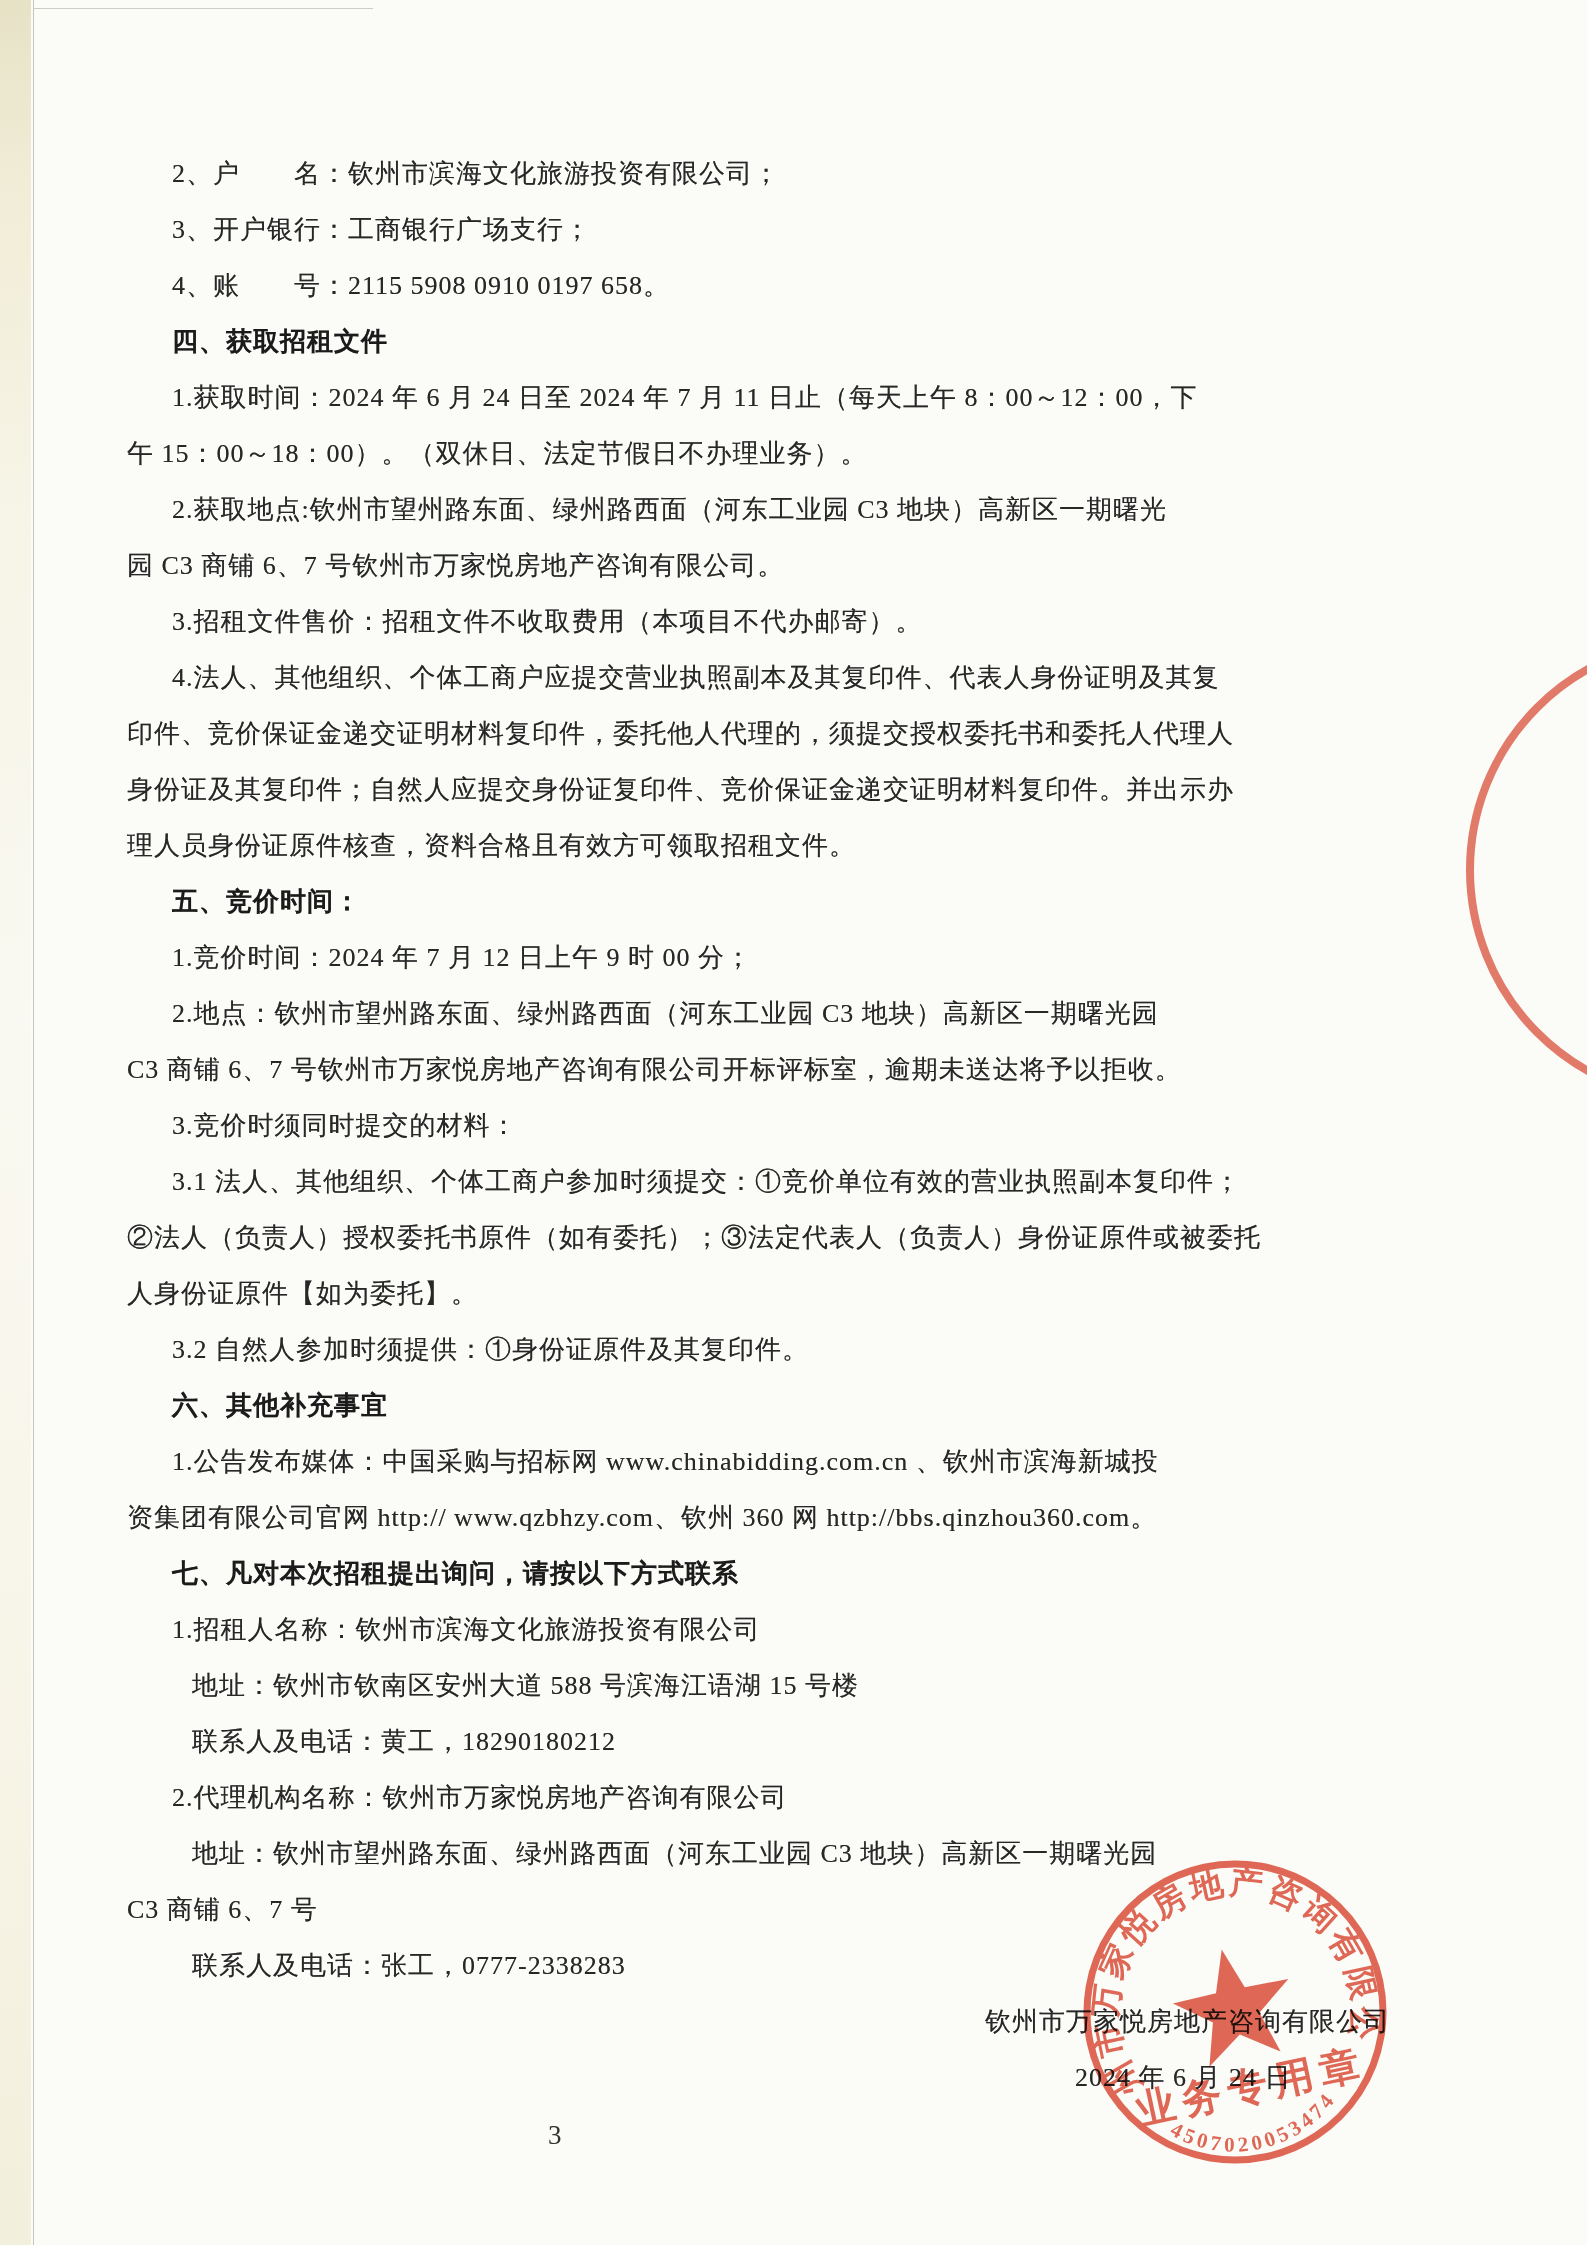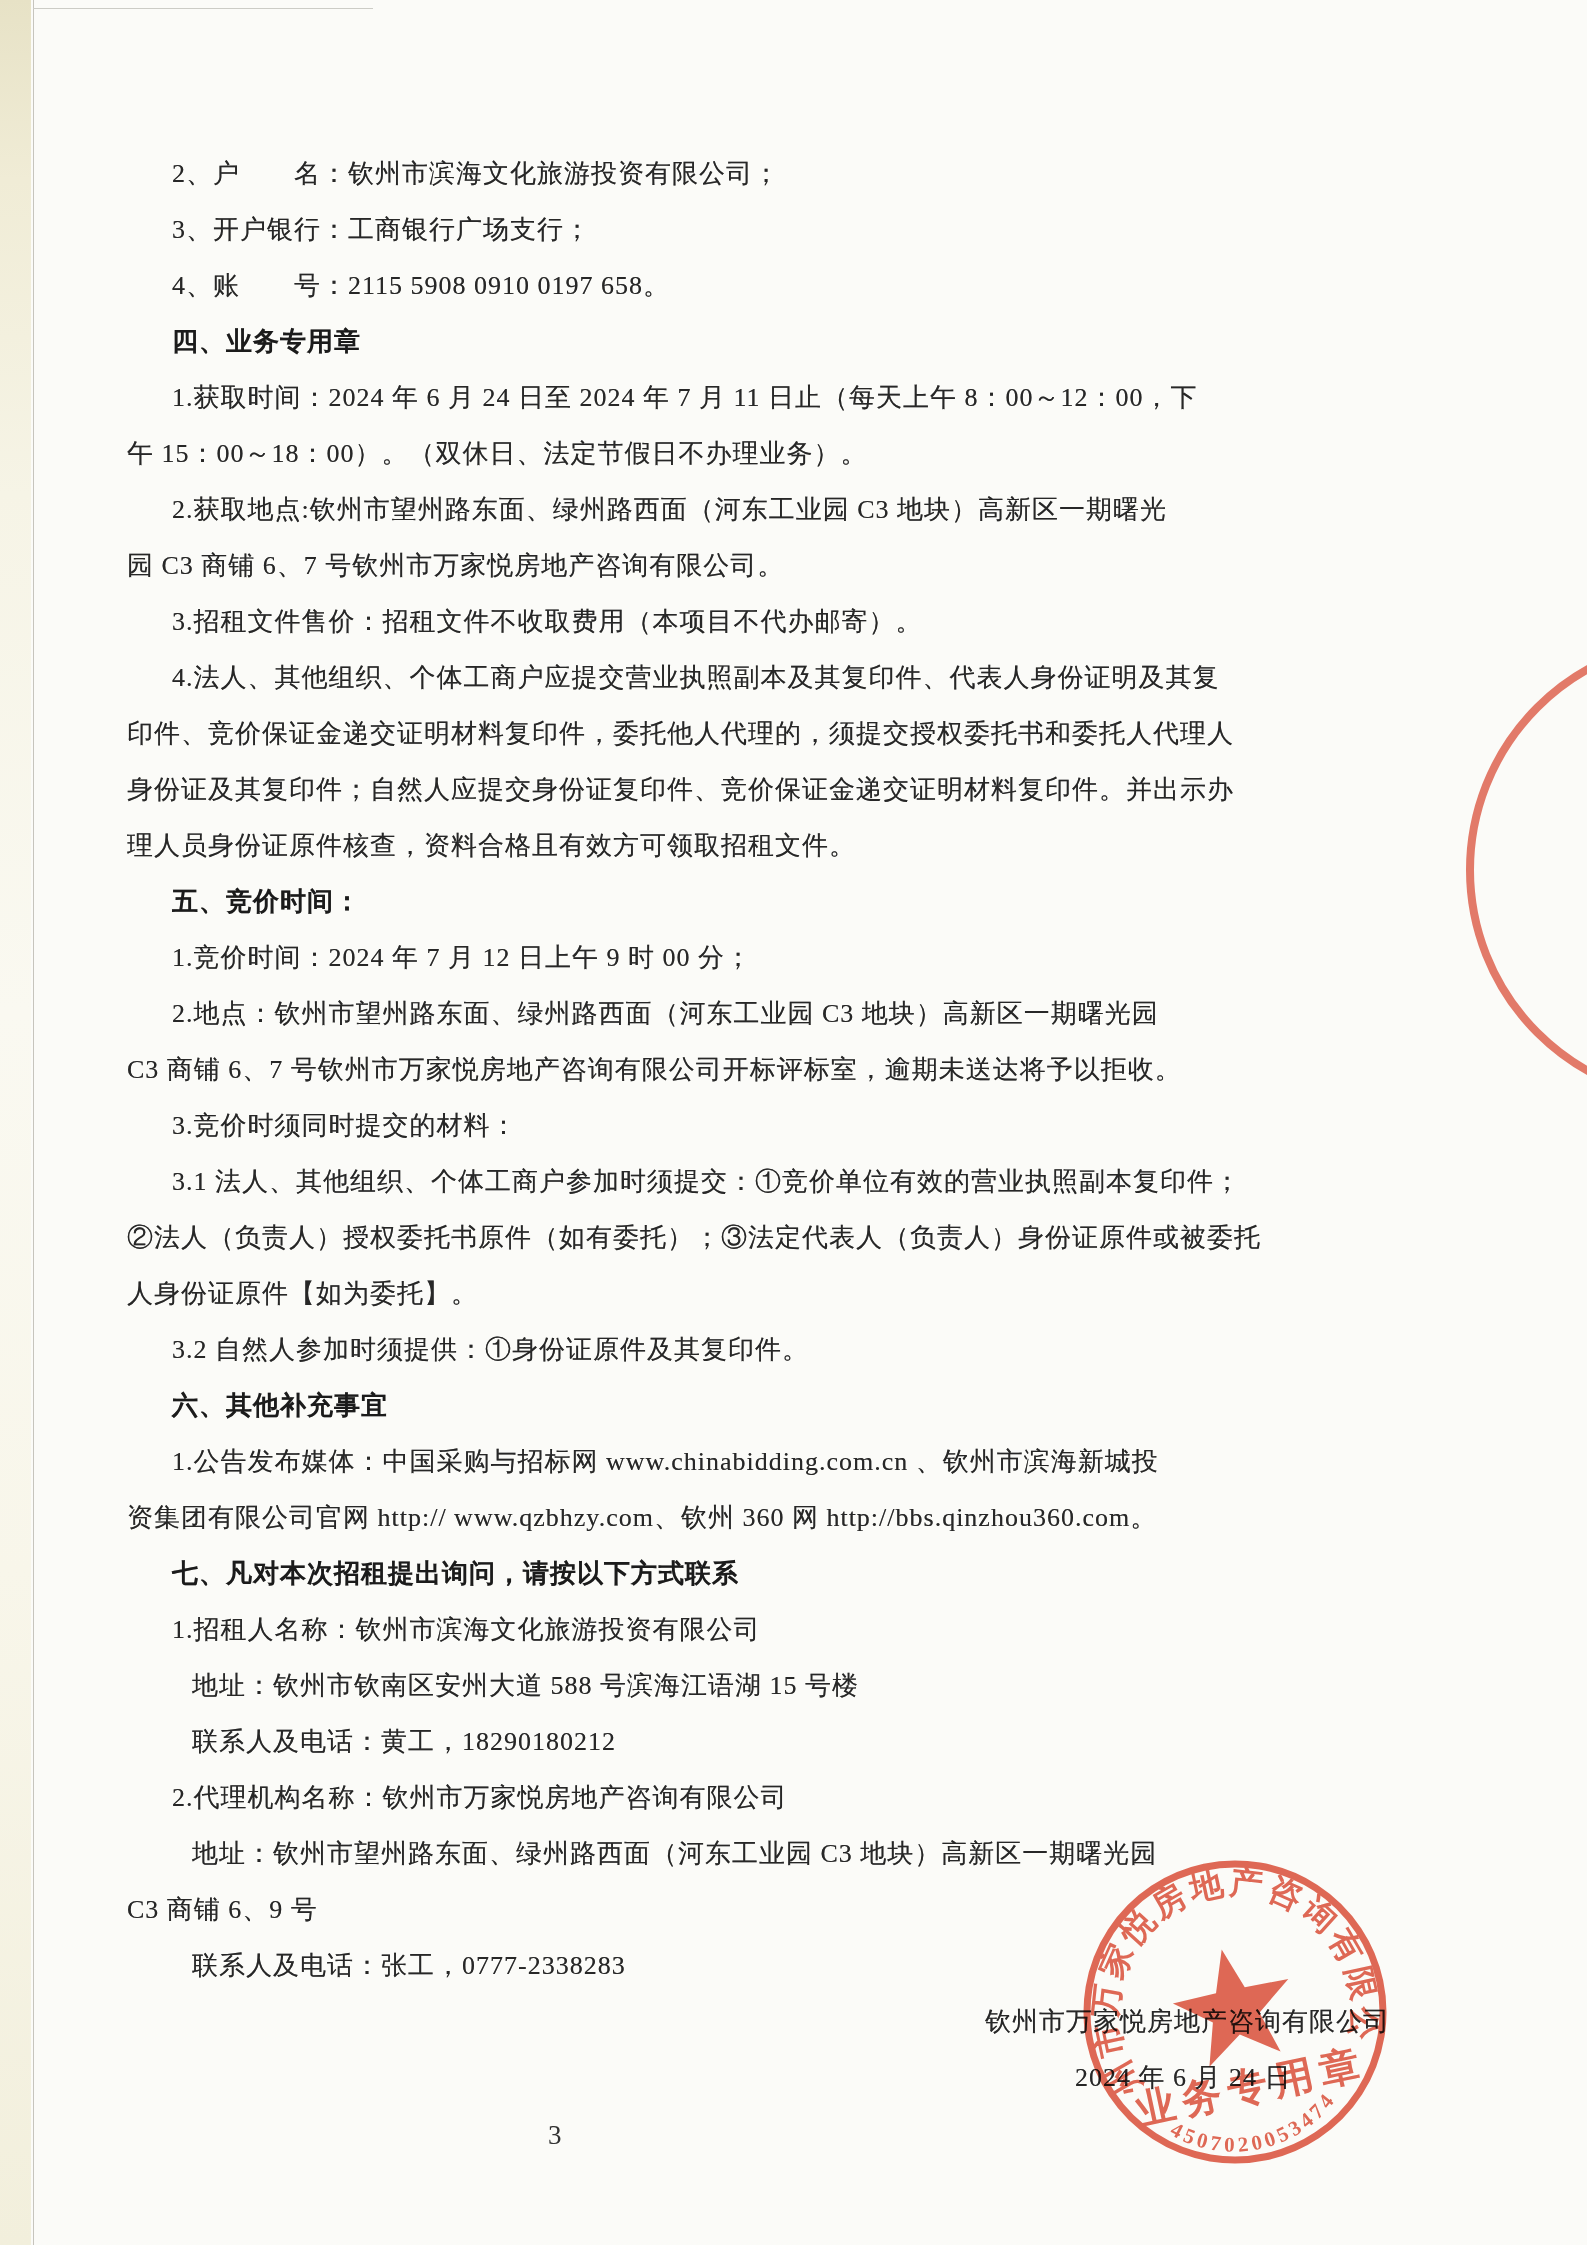--- a/index.html
+++ b/index.html
@@ -46,21 +46,21 @@
 <body>
 
 <div class="scan-strip"></div>
 <div class="fold-line"></div>
 <div class="top-hairline"></div>
 
 <div>
     <div class="ln" style="left: 172px; top: 156px;">2、户　　名：钦州市滨海文化旅游投资有限公司；</div>
     <div class="ln" style="left: 172px; top: 212px; text-align: right;">3、开户银行：工商银行广场支行；</div>
     <div class="ln" style="left: 172px; top: 268px;">4、账　　号：2115 5908 0910 0197 658。</div>
-    <div class="ln b" style="left: 172px; top: 324px;">四、业务专用章</div>
+    <div class="ln b" style="left: 172px; top: 324px;">四、获取招租文件</div>
     <div class="ln" style="left: 172px; top: 380px;">1.获取时间：2024 年 6 月 24 日至 2024 年 7 月 11 日止（每天上午 8：00～12：00，下</div>
     <div class="ln" style="left: 127px; top: 436px;">午 15：00～18：00）。（双休日、法定节假日不办理业务）。</div>
     <div class="ln" style="left: 172px; top: 492px;">2.获取地点:钦州市望州路东面、绿州路西面（河东工业园 C3 地块）高新区一期曙光</div>
     <div class="ln" style="left: 127px; top: 548px;">园 C3 商铺 6、7 号钦州市万家悦房地产咨询有限公司。</div>
     <div class="ln" style="left: 172px; top: 604px;">3.招租文件售价：招租文件不收取费用（本项目不代办邮寄）。</div>
     <div class="ln" style="left: 172px; top: 660px;">4.法人、其他组织、个体工商户应提交营业执照副本及其复印件、代表人身份证明及其复</div>
     <div class="ln" style="left: 127px; top: 716px;">印件、竞价保证金递交证明材料复印件，委托他人代理的，须提交授权委托书和委托人代理人</div>
     <div class="ln" style="left: 127px; top: 772px;">身份证及其复印件；自然人应提交身份证复印件、竞价保证金递交证明材料复印件。并出示办</div>
     <div class="ln" style="left: 127px; top: 828px;">理人员身份证原件核查，资料合格且有效方可领取招租文件。</div>
     <div class="ln b" style="left: 172px; top: 884px;">五、竞价时间：</div>
@@ -74,21 +74,21 @@
     <div class="ln" style="left: 172px; top: 1332px;">3.2 自然人参加时须提供：①身份证原件及其复印件。</div>
     <div class="ln b" style="left: 172px; top: 1388px;">六、其他补充事宜</div>
     <div class="ln" style="left: 172px; top: 1444px;">1.公告发布媒体：中国采购与招标网 www.chinabidding.com.cn 、钦州市滨海新城投</div>
     <div class="ln" style="left: 127px; top: 1500px;">资集团有限公司官网 http:// www.qzbhzy.com、钦州 360 网 http://bbs.qinzhou360.com。</div>
     <div class="ln b" style="left: 172px; top: 1556px;">七、凡对本次招租提出询问，请按以下方式联系</div>
     <div class="ln" style="left: 172px; top: 1612px;">1.招租人名称：钦州市滨海文化旅游投资有限公司</div>
     <div class="ln" style="left: 192px; top: 1668px;">地址：钦州市钦南区安州大道 588 号滨海江语湖 15 号楼</div>
     <div class="ln" style="left: 192px; top: 1724px;">联系人及电话：黄工，18290180212</div>
     <div class="ln" style="left: 172px; top: 1780px;">2.代理机构名称：钦州市万家悦房地产咨询有限公司</div>
     <div class="ln" style="left: 192px; top: 1836px;">地址：钦州市望州路东面、绿州路西面（河东工业园 C3 地块）高新区一期曙光园</div>
-    <div class="ln" style="left: 127px; top: 1892px;">C3 商铺 6、9 号</div>
+    <div class="ln" style="left: 127px; top: 1892px;">C3 商铺 6、7 号</div>
     <div class="ln" style="left: 192px; top: 1948px; text-align: right;">联系人及电话：张工，0777-2338283</div>
     <div class="ln" style="left: 985px; top: 2004px;">钦州市万家悦房地产咨询有限公司</div>
     <div class="ln" style="left: 1075px; top: 2060px;">2024 年 6 月 24 日</div>
   </div>
 
 <div class="pagenum">3</div>
 
 <svg class="seal seal-partial" width="167" height="510" viewBox="0 0 167 510">
   <g opacity="0.72">
     <circle cx="280" cy="270" r="230" fill="none" stroke="#dc4a33" stroke-width="8"></circle>

